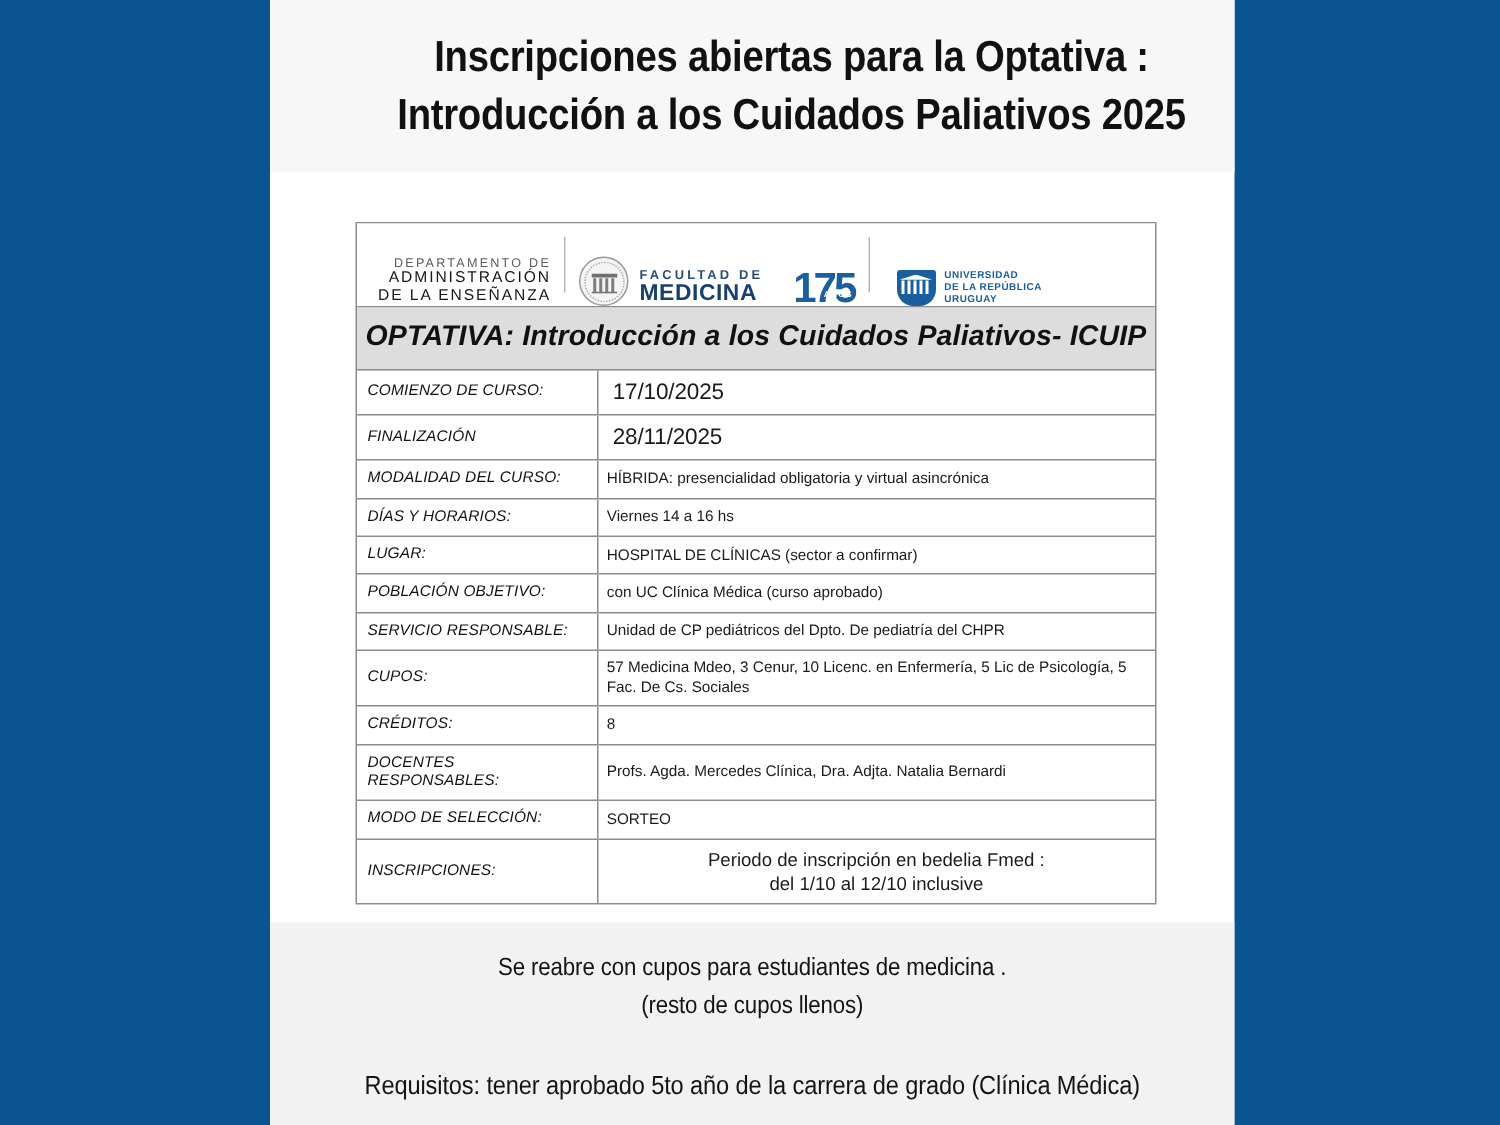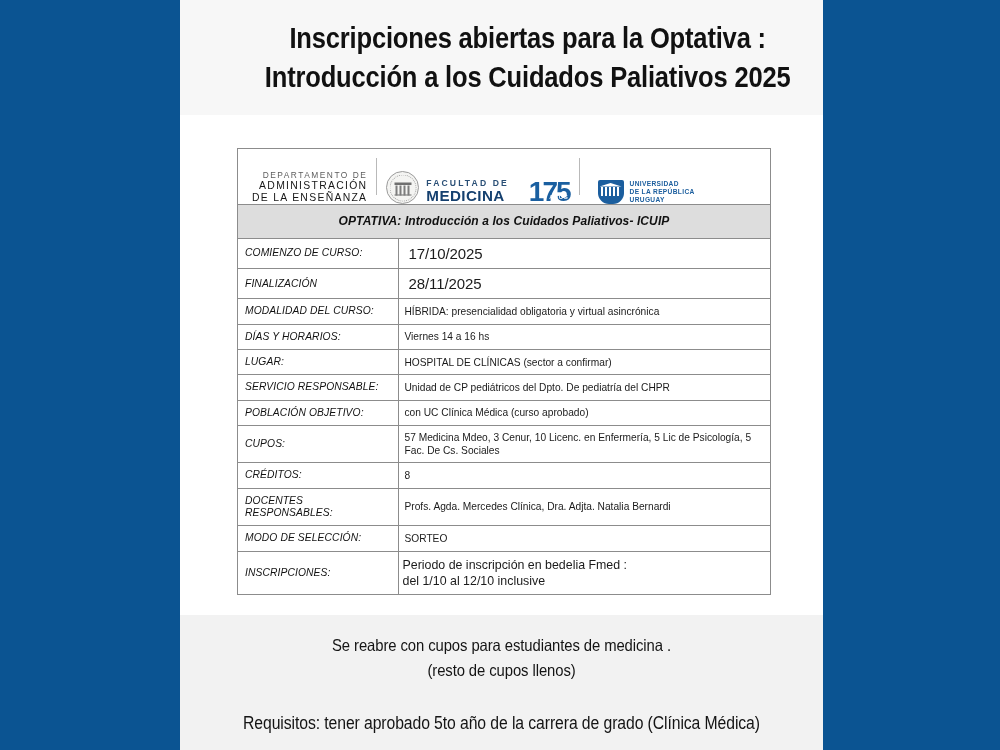--- a/index.html
+++ b/index.html
@@ -228,21 +228,21 @@
     font-weight: 700;
     letter-spacing: 0.35px;
     color: #1b5e9e;
   }
 
   
   #flyer-title {
     border-bottom: 1.5px solid #8c8c8c;
     background: #dddddd;
     text-align: center;
-    font-size: 12px;
+    font-size: 19px;
     font-weight: 700;
     font-style: italic;
     color: #111111;
     padding: 9px 4px 10px;
     letter-spacing: 0.1px;
   }
 
   
   #flyer-table {
     width: 100%;
@@ -275,21 +275,21 @@
     line-height: 1.28;
   }
   td.v.big {
     font-family: "Liberation Sans Narrow", "Liberation Sans", sans-serif;
     font-size: 15px;
     padding-left: 10px;
     letter-spacing: -0.1px;
     transform: none;
   }
   td.v.center {
-    text-align: left;
+    text-align: center;
     font-family: "Liberation Sans Narrow", "Liberation Sans", sans-serif;
     font-size: 12.4px;
     line-height: 1.3;
     padding: 5px 4px;
   }
   td.v.center .ln { display: block; }
 
   
   #note-band {
     position: absolute;
@@ -381,26 +381,26 @@
           </tr>
           <tr>
             <td class="k">DÍAS Y HORARIOS:</td>
             <td class="v">Viernes 14 a 16 hs</td>
           </tr>
           <tr>
             <td class="k">LUGAR:</td>
             <td class="v">HOSPITAL DE CLÍNICAS (sector a confirmar)</td>
           </tr>
           <tr>
+            <td class="k">POBLACIÓN OBJETIVO:</td>
+            <td class="v">con UC Clínica Médica (curso aprobado)</td>
+          </tr>
+          <tr>
             <td class="k">SERVICIO RESPONSABLE:</td>
             <td class="v">Unidad de CP pediátricos del Dpto. De pediatría del CHPR</td>
-          </tr>
-          <tr>
-            <td class="k">POBLACIÓN OBJETIVO:</td>
-            <td class="v">con UC Clínica Médica (curso aprobado)</td>
           </tr>
           <tr>
             <td class="k">CUPOS:</td>
             <td class="v">57 Medicina Mdeo, 3 Cenur,  10 Licenc. en Enfermería, 5  Lic de Psicología, 5 Fac. De Cs. Sociales</td>
           </tr>
           <tr>
             <td class="k">CRÉDITOS:</td>
             <td class="v">8</td>
           </tr>
           <tr>

